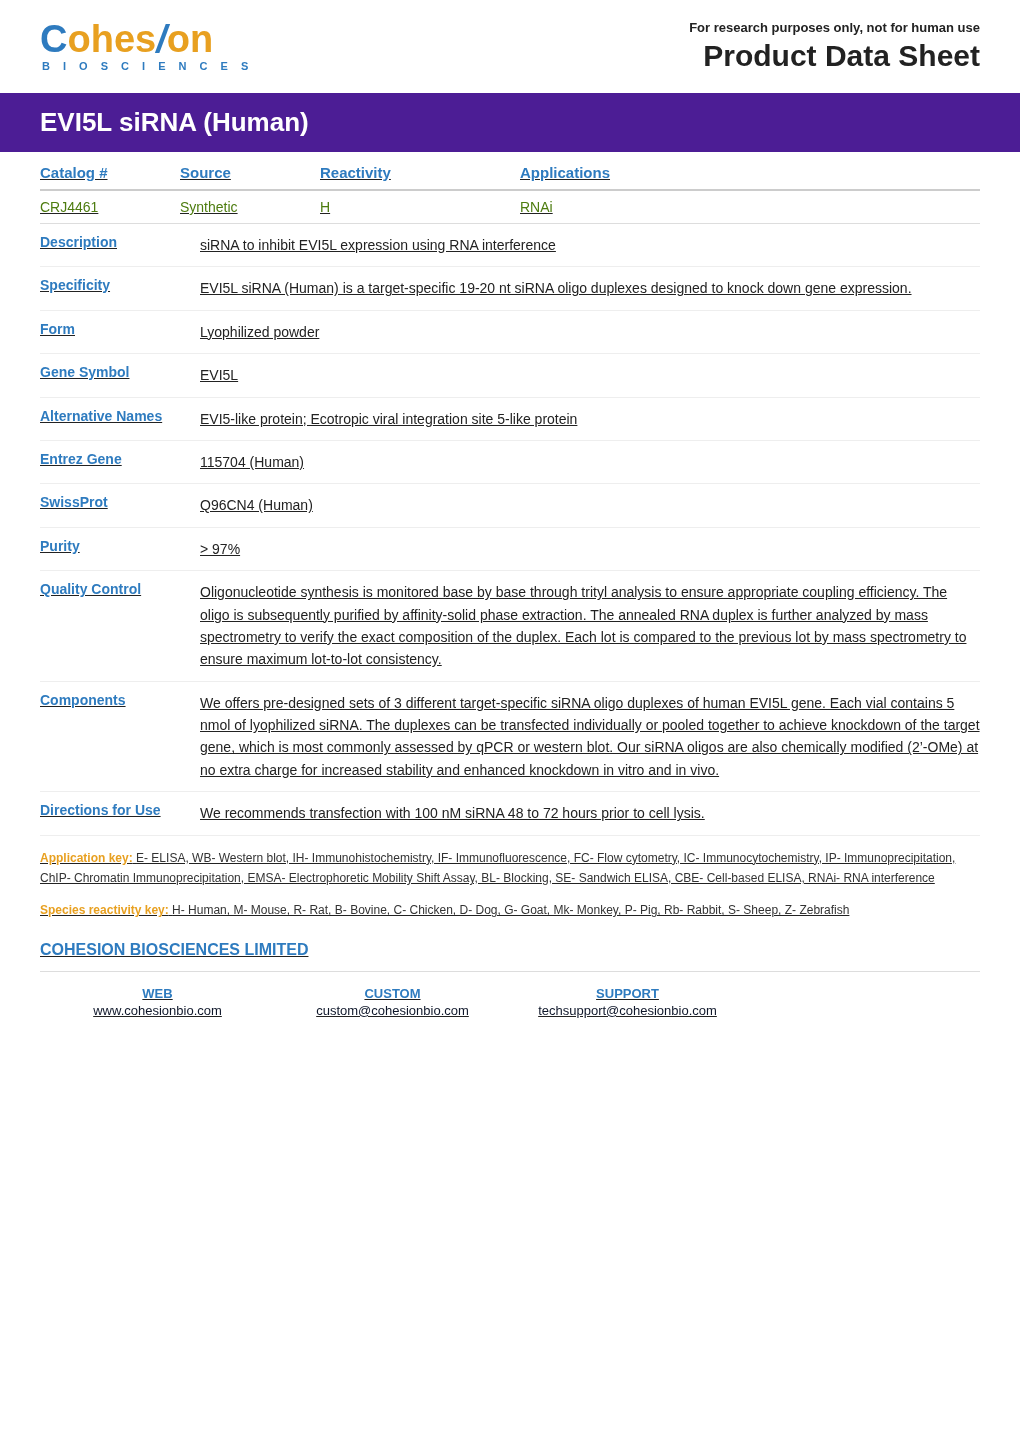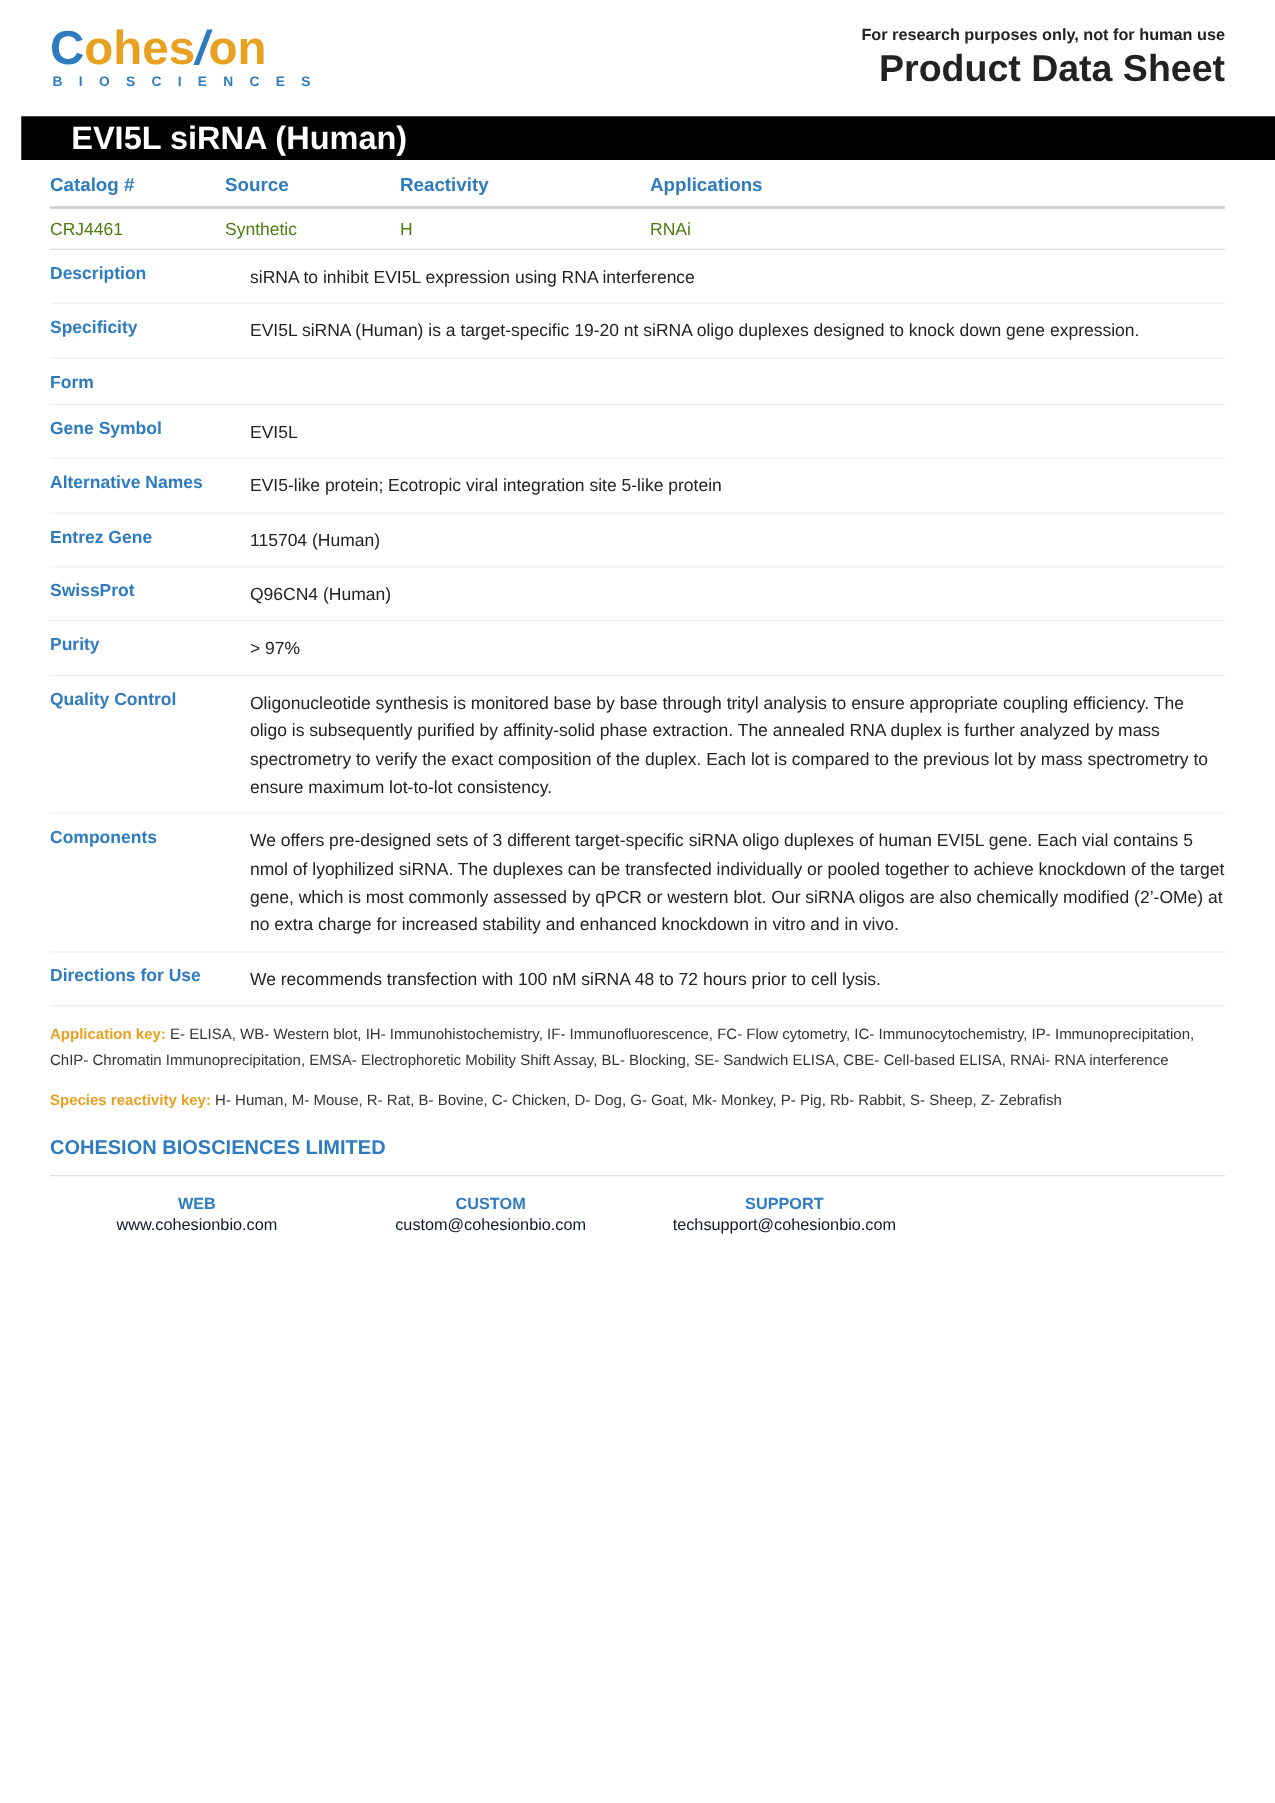--- a/index.html
+++ b/index.html
@@ -29,33 +29,34 @@
       margin-bottom: 4px;
     }
     .product-data-sheet {
       font-size: 30px;
       font-weight: bold;
       color: #222;
     }
 
     
     .title-banner {
-      background: #000000;
-      padding: 2px 40px;
-      margin: 10px 0 0 17px;
+      background: #4c1d95;
+      padding: 14px 40px;
+      margin: 10px 0 0 0;
     }
     .title-banner h1 {
       font-size: 26px;
       font-weight: bold;
       color: #fff;
     }
 
     
     .main-content {
       padding: 0 40px 20px 40px;
+      text-decoration: underline;
     }
 
     
     .col-header-row {
       display: grid;
       grid-template-columns: 140px 140px 200px 1fr;
       border-bottom: 2px solid #ccc;
       padding: 12px 0 8px 0;
     }
     .col-header {
@@ -208,20 +209,21 @@
     <div class="info-value">siRNA to inhibit EVI5L expression using RNA interference</div>
   </div>
 
   <div class="info-row">
     <div class="info-label">Specificity</div>
     <div class="info-value">EVI5L siRNA (Human) is a target-specific 19-20 nt siRNA oligo duplexes designed to knock down gene expression.</div>
   </div>
 
   <div class="info-row">
     <div class="info-label">Form</div>
+    <div class="info-value">Lyophilized powder</div>
   </div>
 
   <div class="info-row">
     <div class="info-label">Gene Symbol</div>
     <div class="info-value">EVI5L</div>
   </div>
 
   <div class="info-row">
     <div class="info-label">Alternative Names</div>
     <div class="info-value">EVI5-like protein; Ecotropic viral integration site 5-like protein</div>

